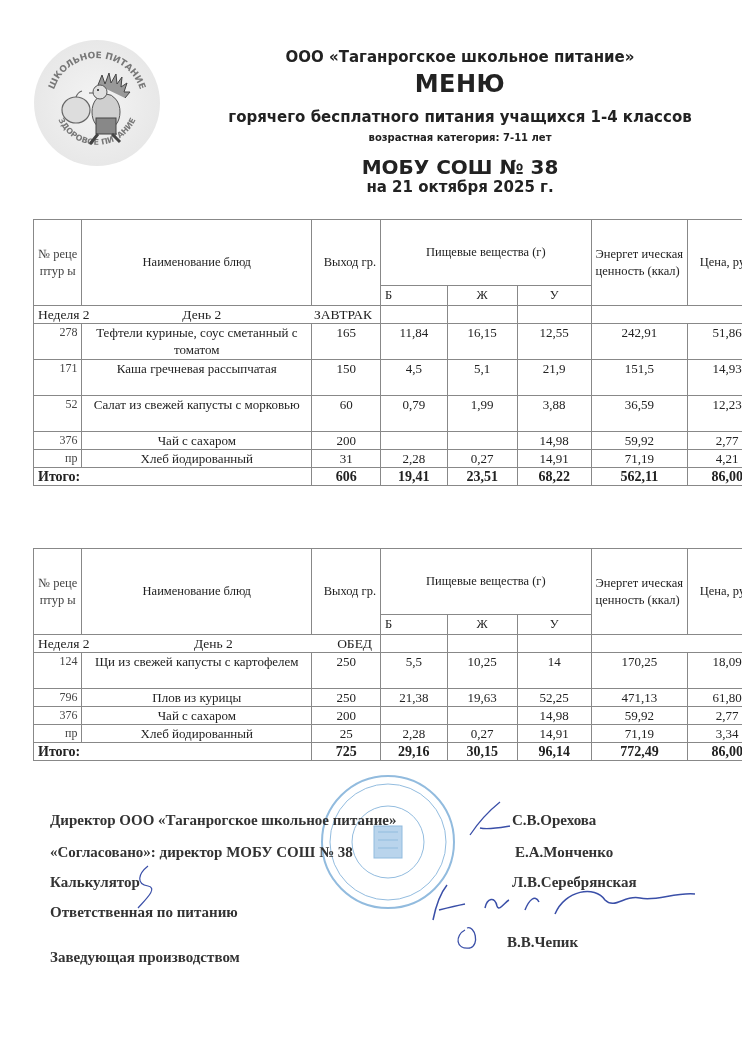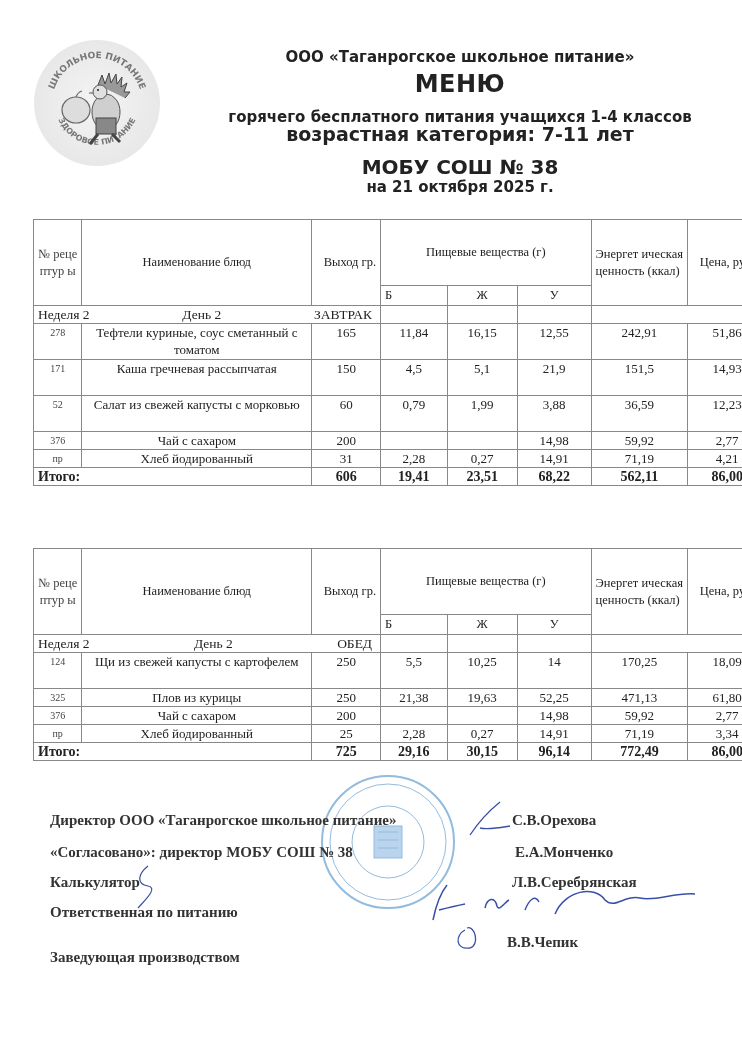--- a/index.html
+++ b/index.html
@@ -7,32 +7,32 @@
          font-family: "DejaVu Sans", sans-serif; color: #222; }
 
   .logo { position: absolute; left: 34px; top: 40px; width: 126px; height: 126px; border-radius: 50%;
           background: radial-gradient(circle at 50% 50%, #f4f4f4 0%, #e8e8e8 70%, #d8d8d8 100%); }
   .logo svg { position: absolute; left: 0; top: 0; }
 
   .header { position: absolute; left: 190px; width: 540px; text-align: center; }
   .org { top: 48px; font-size: 15px; font-weight: bold; }
   .title { top: 70px; font-size: 24px; font-weight: bold; letter-spacing: 0.5px; }
   .sub1 { top: 108px; font-size: 15px; font-weight: bold; }
-  .sub2 { top: 123px; font-size: 19px; font-weight: bold; }
+  .sub2 { top: 132px; font-size: 10px; font-weight: bold; }
   .sub3 { top: 155px; font-size: 20px; font-weight: bold; }
   .sub4 { top: 178px; font-size: 15px; font-weight: bold; }
 
   table.menu { position: absolute; left: 33px; width: 734px; border-collapse: collapse;
                font-size: 13px; table-layout: fixed; font-family: Liberation Serif, serif; }
   table.menu td { border: 1px solid #888; padding: 0 4px; vertical-align: top; line-height: 17px; }
   table.menu .hdr td { text-align: center; vertical-align: middle; font-size: 12.5px; }
   .c-num { width: 40px; } .c-name { width: 190px; } .c-out { width: 57px; }
   .c-b { width: 55px; } .c-z { width: 58px; } .c-u { width: 61px; }
   .c-kcal { width: 80px; } .c-price { width: 65px; }
-  .small { font-size: 10px; text-align: center; color: #444; }
+  .small { font-size: 12px; text-align: right; color: #444; }
   .num { text-align: center; }
   .left { text-align: center; }
   .section-row td { border-top: 2px solid #555; font-size: 13.5px; }
   .section-label { display: flex; justify-content: space-between; padding-right: 4px; align-items: flex-end; }
   .total td { font-weight: bold; font-size: 14px; border-top: 2px solid #555; border-bottom: 2px solid #555; }
   .enkcal { text-align: left !important; }
 
   .sig { position: absolute; font-family: "Liberation Serif", serif; font-size: 15px; color: #333; font-weight: bold; }
   .stamp { position: absolute; left: 318px; top: 772px; width: 140px; height: 140px; opacity: 0.6; }
   .scribble { position: absolute; }
@@ -219,21 +219,21 @@
         <td class="small">124</td>
         <td class="left">Щи из свежей капусты с картофелем</td>
         <td class="num">250</td>
         <td class="num">5,5</td>
         <td class="num">10,25</td>
         <td class="num">14</td>
         <td class="num">170,25</td>
         <td class="num">18,09</td>
       </tr>
       <tr>
-        <td class="small">325</td>
+        <td class="small">796</td>
         <td class="left">Плов из курицы</td>
         <td class="num">250</td>
         <td class="num">21,38</td>
         <td class="num">19,63</td>
         <td class="num">52,25</td>
         <td class="num">471,13</td>
         <td class="num">61,80</td>
       </tr>
       <tr>
         <td class="small">376</td>

